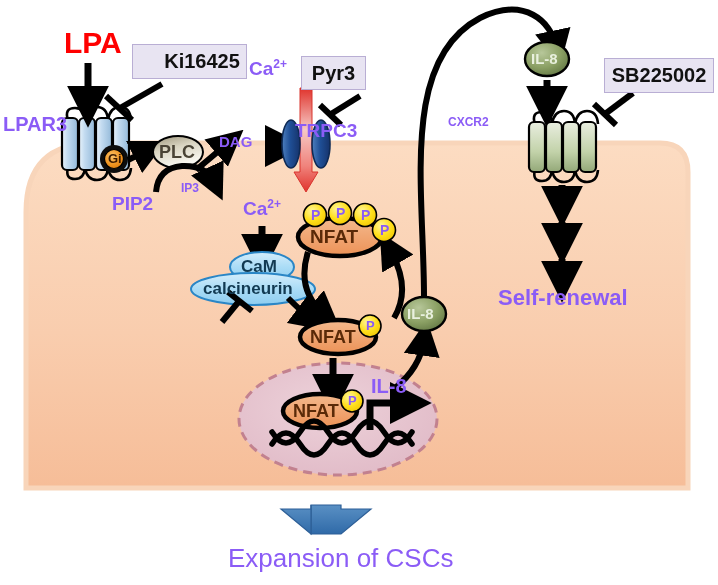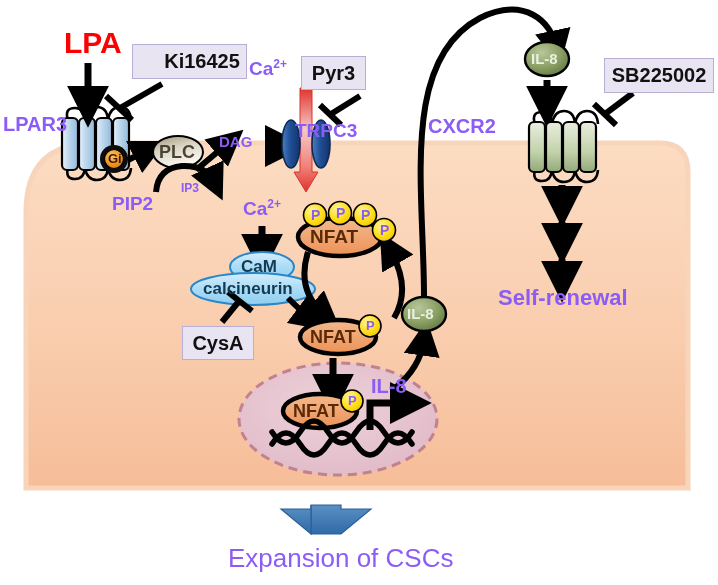--- a/index.html
+++ b/index.html
@@ -345,41 +345,40 @@
   <div class="inhibitor-box" style="left:301px; top:56px; width:63px; height:32px; font-size:20px;">Pyr3</div>
 
   <div class="lbl" style="left:295px; top:121px; font-size:19px;">TRPC3</div>
 
   <div class="lbl" style="left:243px; top:198px; font-size:19px;">Ca<sup style="font-size:12px;">2+</sup></div>
 
   <div class="lbl" style="left:241px; top:258px; font-size:17px; color:#123a52;">CaM</div>
 
   <div class="lbl" style="left:203px; top:280px; font-size:17px; color:#123a52;">calcineurin</div>
 
-  <div class="inhibitor-box" style="left:182px; top:326px; width:70px; height:32px; font-size:20px;">CysA</div>
 
   <div class="lbl" style="left:310px; top:227px; font-size:19px; color:#5a2a08;">NFAT</div>
   <div class="lbl" style="left:311px; top:208px; font-size:14px;">P</div>
   <div class="lbl" style="left:336px; top:206px; font-size:14px;">P</div>
   <div class="lbl" style="left:361px; top:208px; font-size:14px;">P</div>
   <div class="lbl" style="left:380px; top:223px; font-size:14px;">P</div>
 
   <div class="lbl" style="left:310px; top:328px; font-size:18px; color:#5a2a08;">NFAT</div>
   <div class="lbl" style="left:366px; top:319px; font-size:13px;">P</div>
 
   <div class="lbl" style="left:407px; top:306px; font-size:15px; color:#e9f0de;">IL-8</div>
 
   <div class="lbl" style="left:293px; top:402px; font-size:18px; color:#5a2a08;">NFAT</div>
   <div class="lbl" style="left:348px; top:394px; font-size:13px;">P</div>
 
   <div class="lbl" style="left:371px; top:376px; font-size:20px;">IL-8</div>
 
   <div class="lbl" style="left:531px; top:51px; font-size:15px; color:#e9f0de;">IL-8</div>
 
-  <div class="lbl" style="left:428px; top:116px; font-size:20px;">CXCR2</div>
+  <div class="lbl" style="left:448px; top:116px; font-size:12px;">CXCR2</div>
 
   <div class="inhibitor-box" style="left:604px; top:58px; width:108px; height:33px; font-size:20px;">SB225002</div>
 
   <div class="lbl" style="left:228px; top:545px; font-size:26px; font-weight:normal;">Expansion of  CSCs</div>
 
   <div class="lbl" style="left:498px; top:287px; font-size:22px;">Self-renewal</div>
 
 </div>
 
 </body></html>

